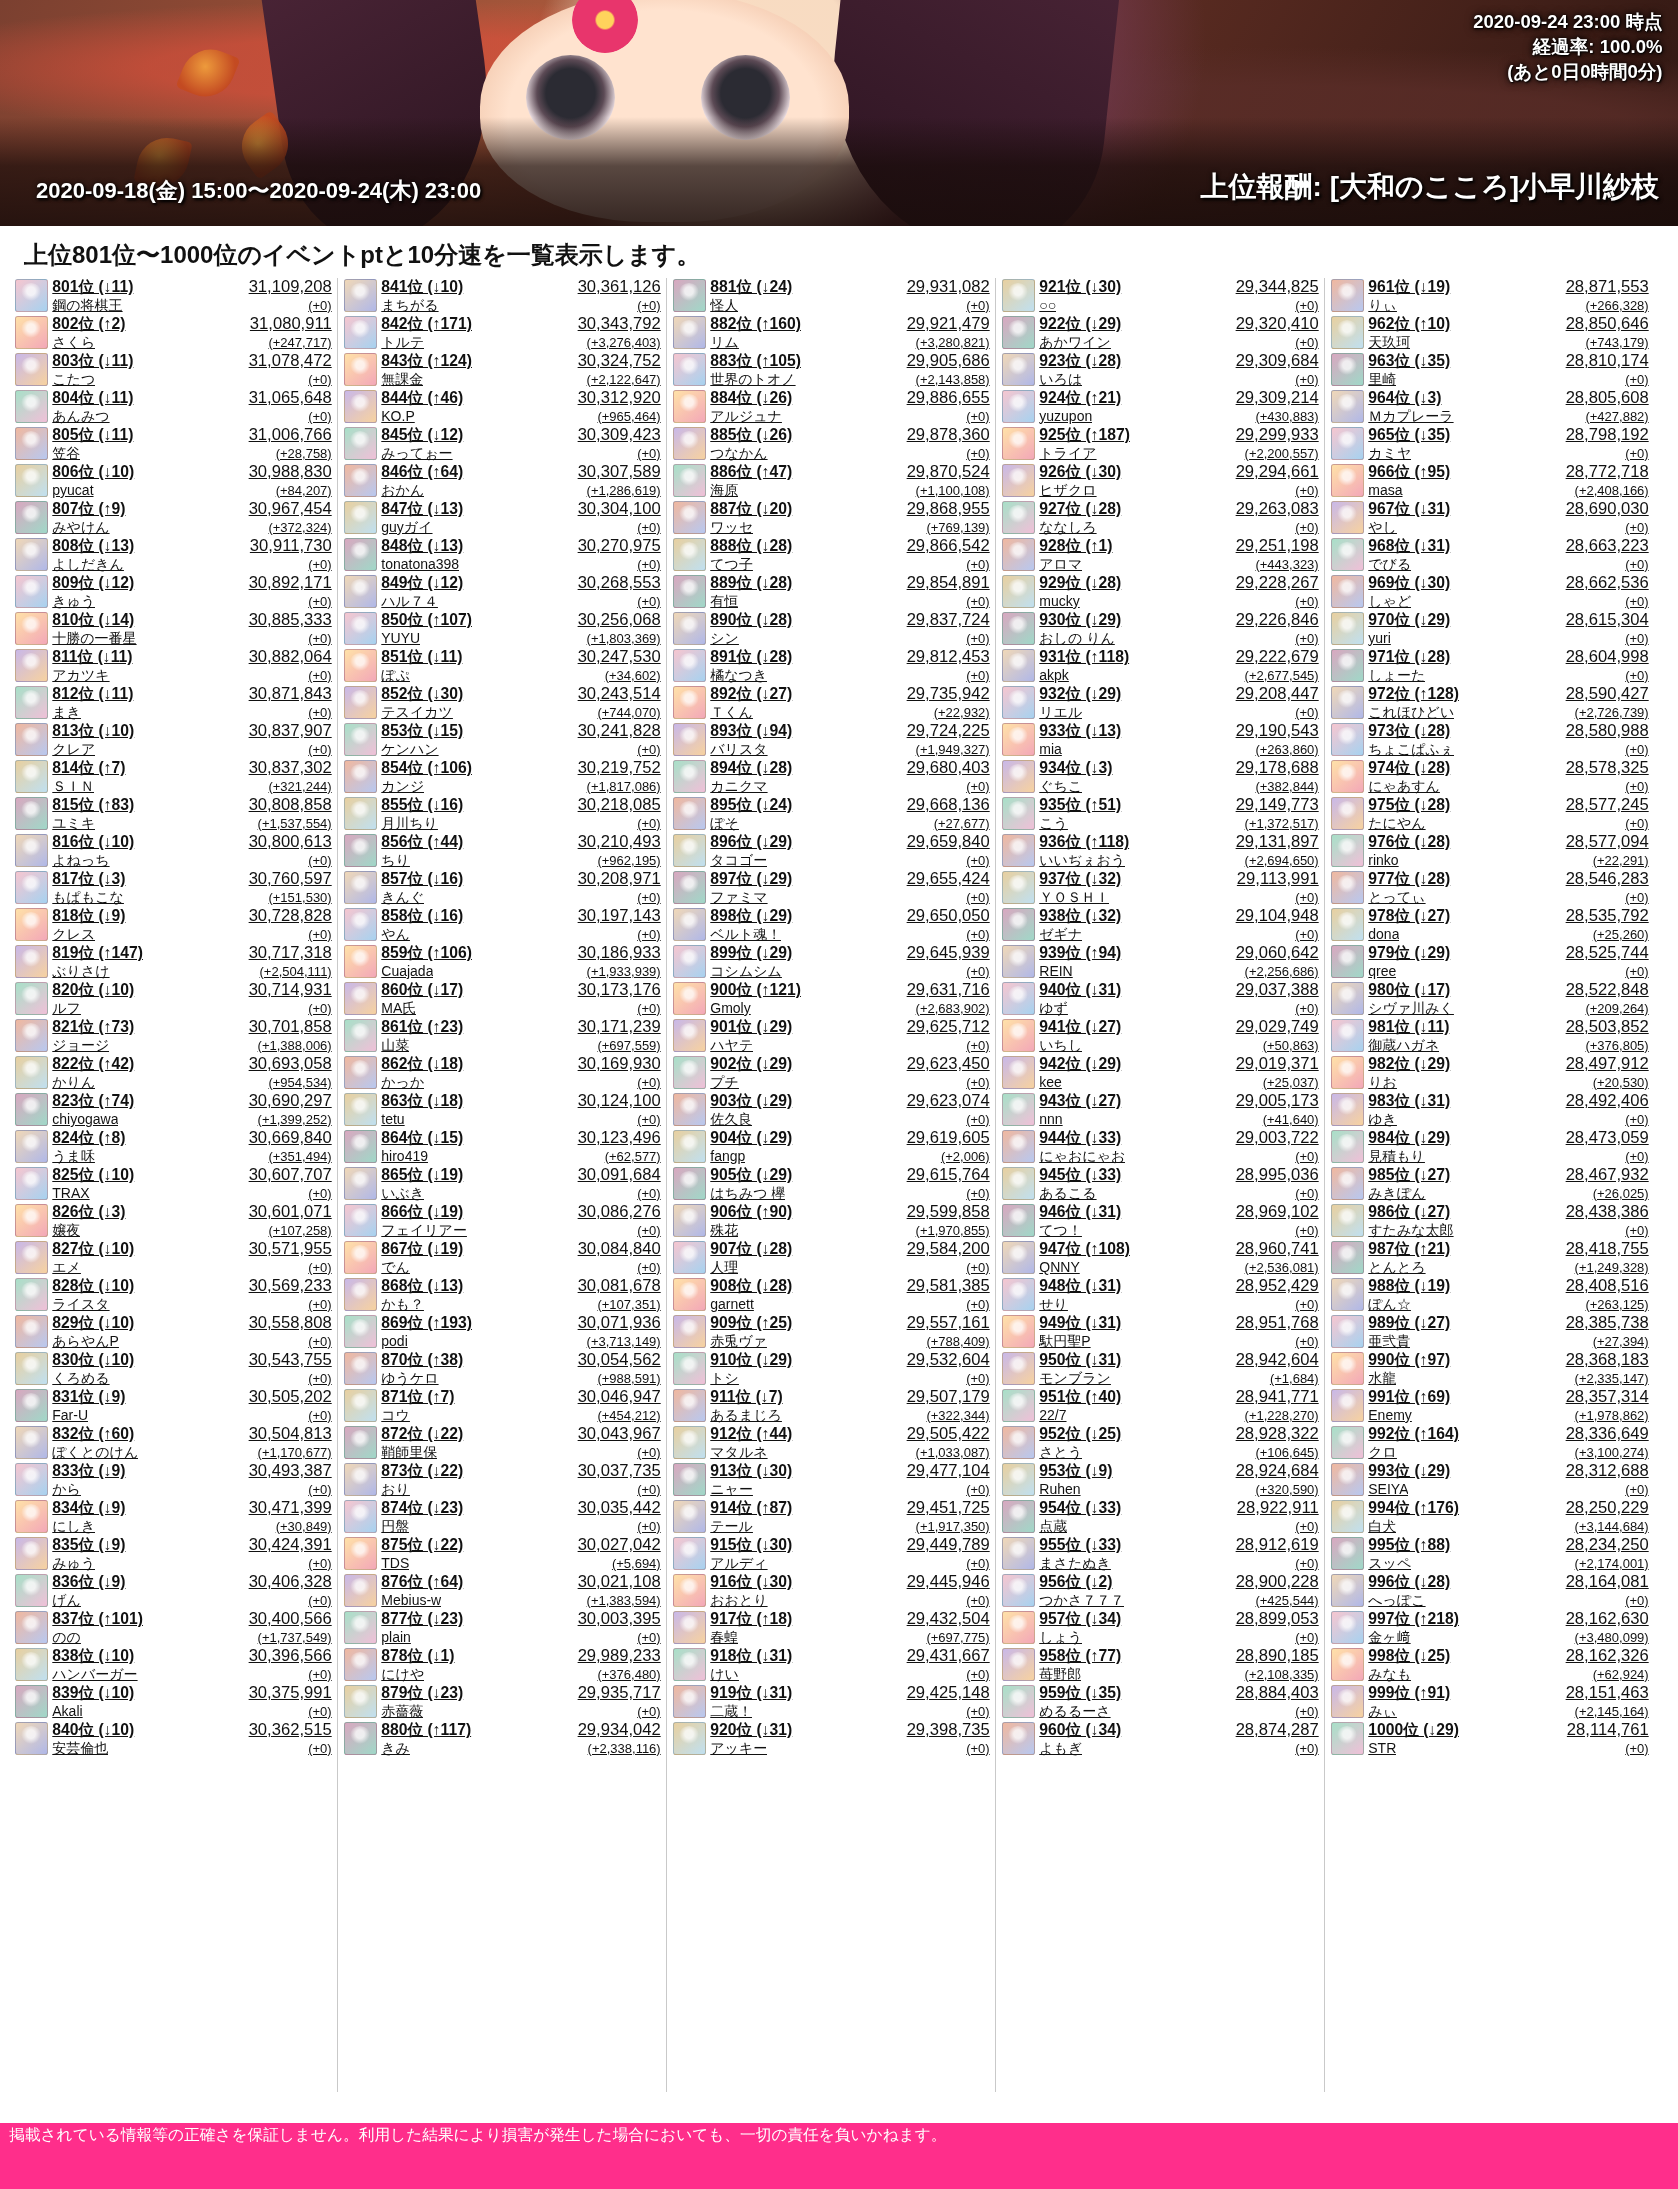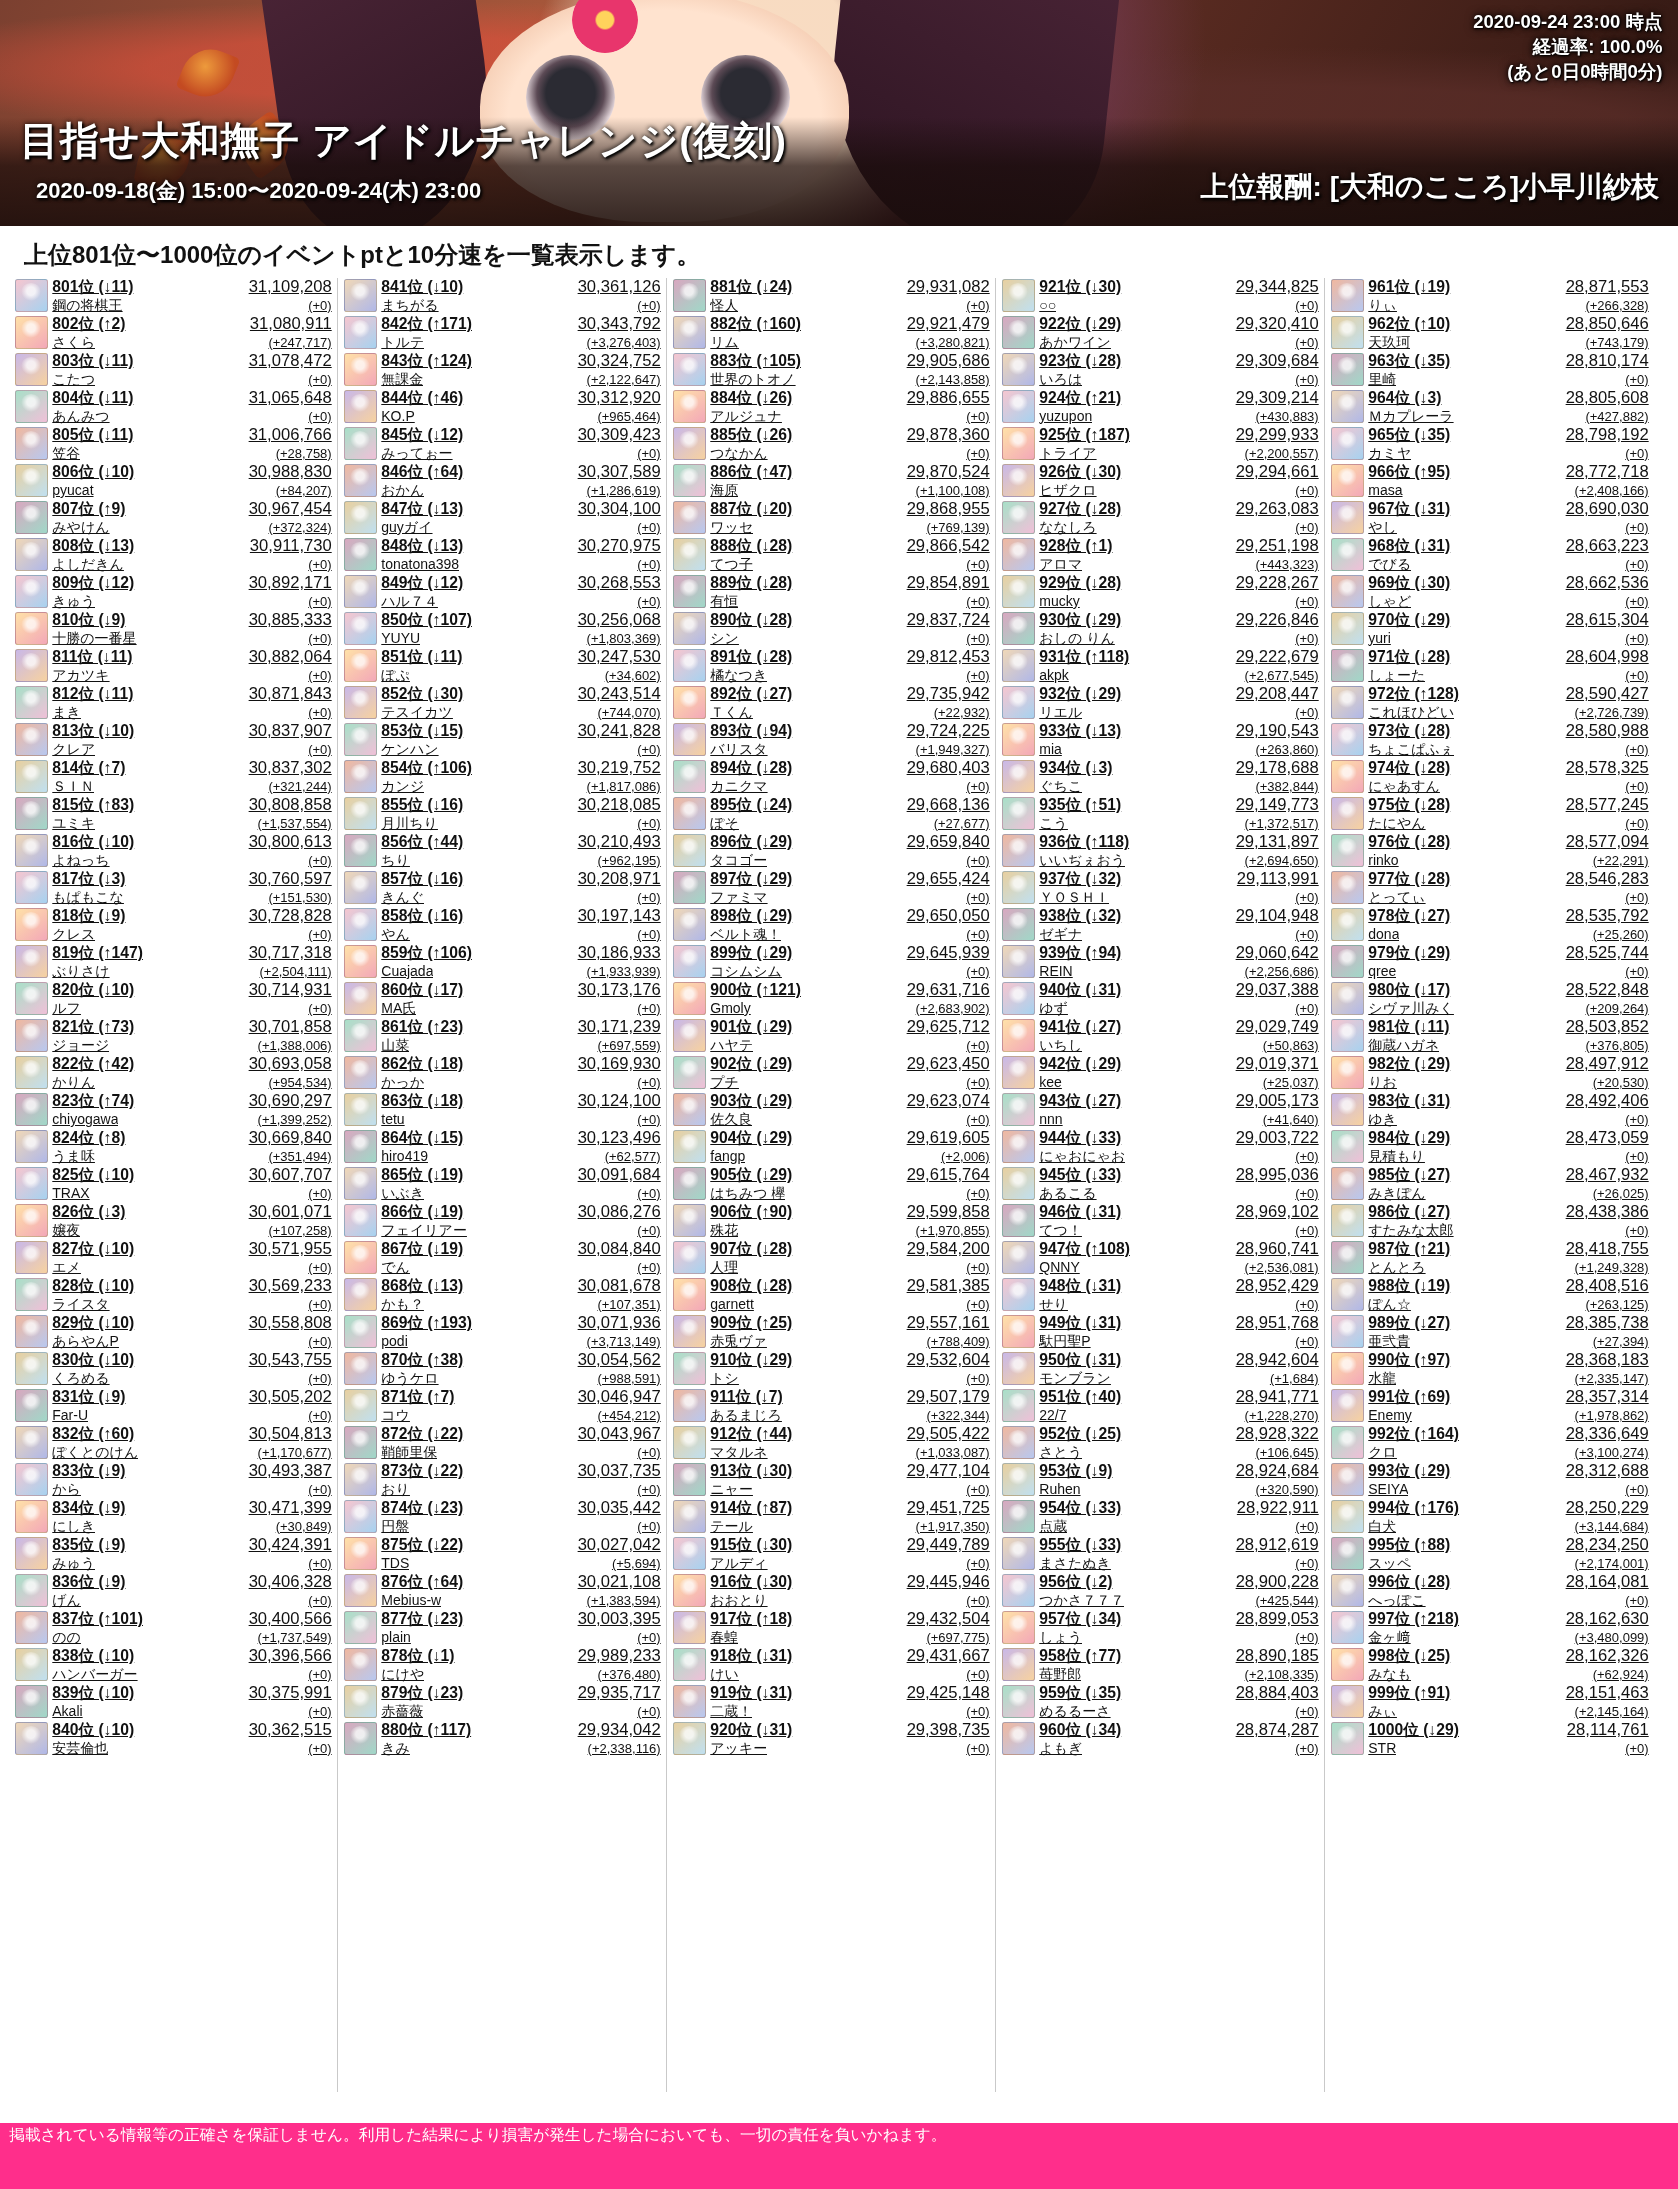--- a/index.html
+++ b/index.html
@@ -202,21 +202,20 @@
   <div class="hero-leaf b"></div>
   <div class="hero-leaf c"></div>
   <div class="hero-shade"></div>
 
   <div class="stamp">
     <div>2020-09-24 23:00 時点</div>
     <div>経過率: 100.0%</div>
     <div>(あと0日0時間0分)</div>
   </div>
 
-  <div class="title-main">目指せ大和撫子 アイドルチャレンジ(復刻)</div>
   <div class="title-sub">2020-09-18(金) 15:00〜2020-09-24(木) 23:00</div>
   <div class="title-reward">上位報酬: [大和のこころ]小早川紗枝</div>
 </div>
 
 <div class="caption">上位801位〜1000位のイベントptと10分速を一覧表示します。</div>
 
 <div class="grid" id="grid">
     <div class="col">
       <div class="row">
         <div class="thumb" style="background:linear-gradient(140deg,#f6c6d0,#a7d2f0);"></div>
@@ -332,21 +331,21 @@
           <div class="line2">
             <span class="name">きゅう</span>
             <span class="delta">(+0)</span>
           </div>
         </div>
       </div>
       <div class="row">
         <div class="thumb" style="background:linear-gradient(140deg,#ffe1a8,#f3a8b8);"></div>
         <div class="info">
           <div class="line1">
-            <span class="rank">810位 (↓9)</span>
+            <span class="rank">810位 (↓14)</span>
             <span class="pts">30,885,333</span>
           </div>
           <div class="line2">
             <span class="name">十勝の一番星</span>
             <span class="delta">(+0)</span>
           </div>
         </div>
       </div>
       <div class="row">
         <div class="thumb" style="background:linear-gradient(140deg,#c9b8e8,#f7d2a0);"></div>

